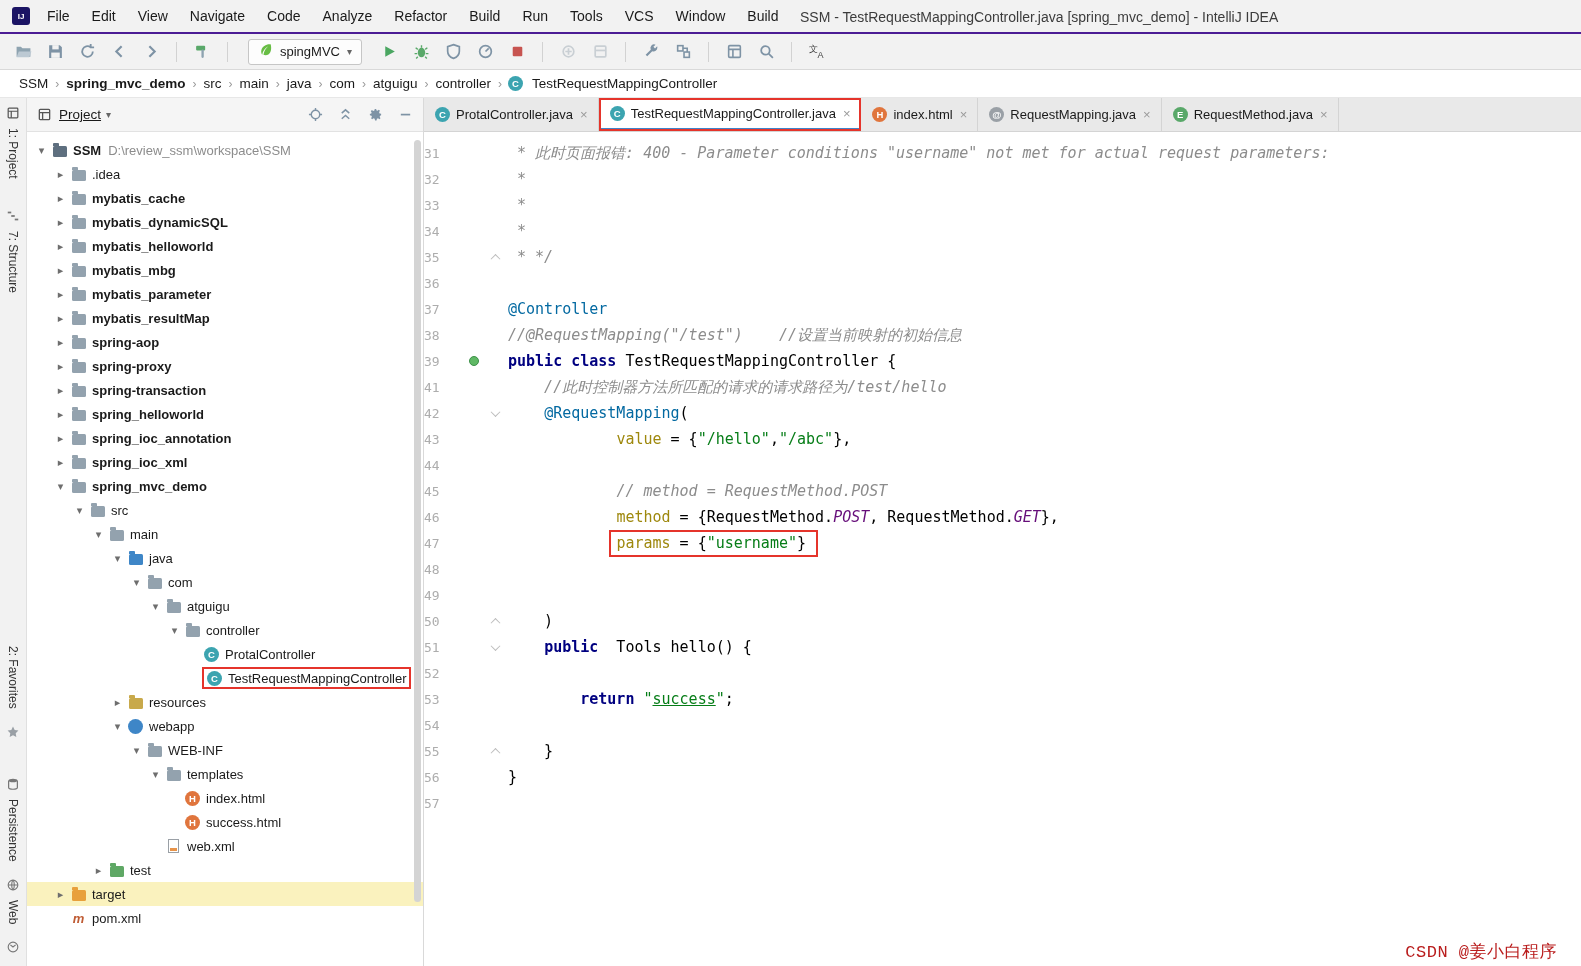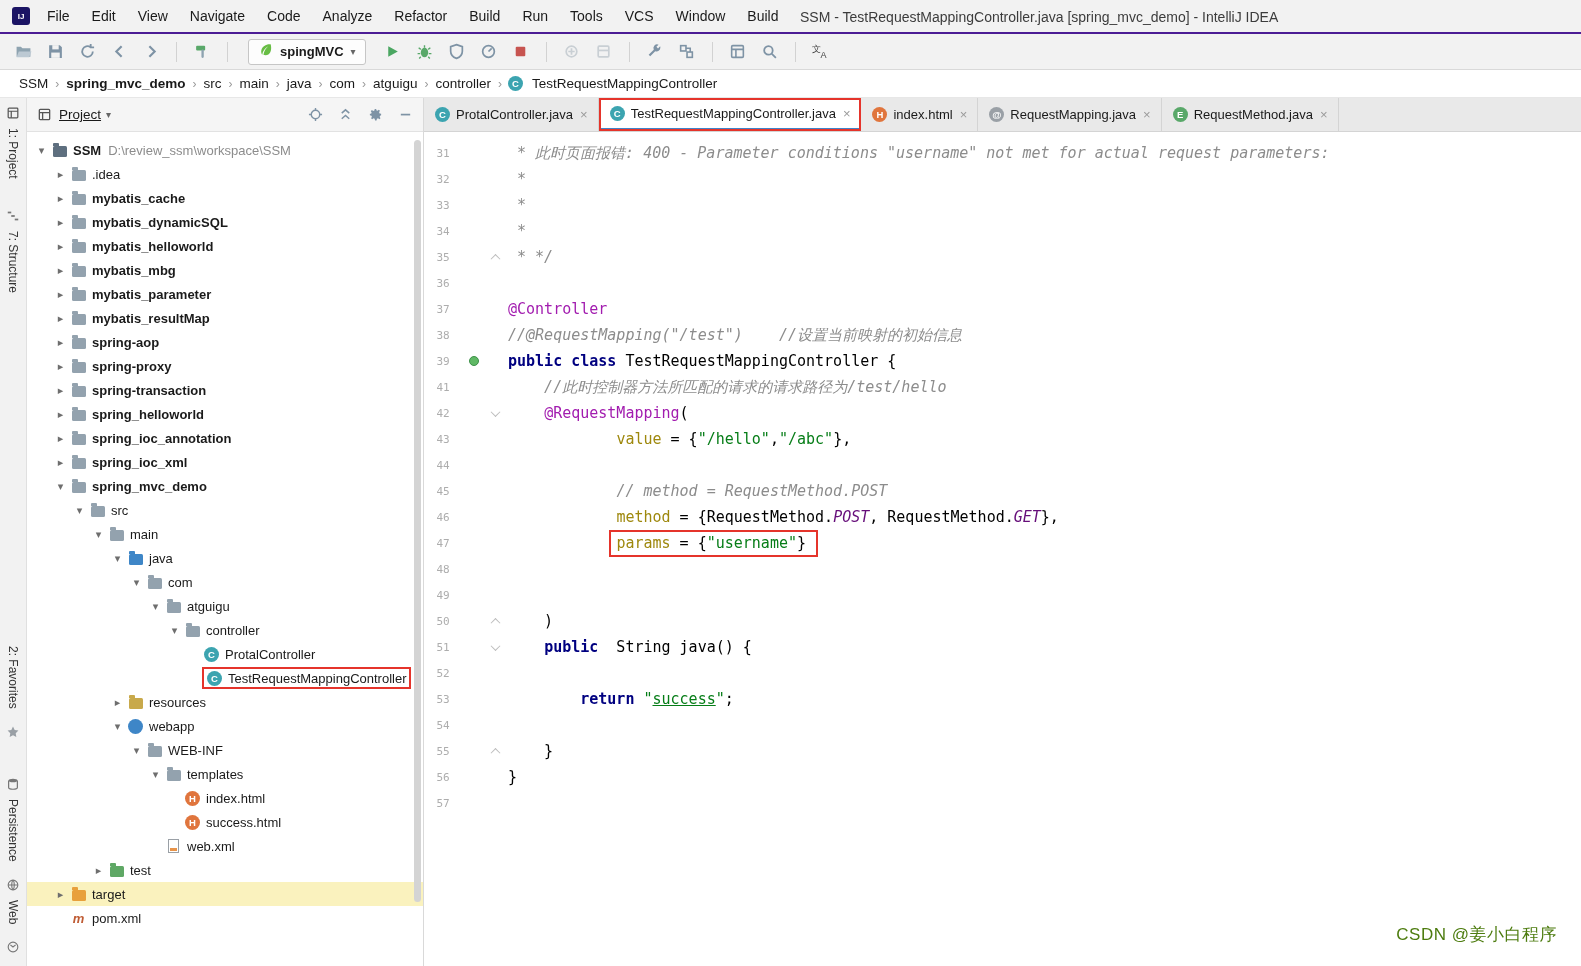--- a/index.html
+++ b/index.html
@@ -13,21 +13,21 @@
   .menu-item { padding:0 11px; font-size:14px; line-height:34px; color:#1a1a1a; cursor:default; }
   .window-title { position:absolute; left:800px; top:0; line-height:34px; font-size:14px; color:#3c3c3c; white-space:nowrap; }
 
   
   .toolbar { height:36px; background:#F2F2F2; display:flex; align-items:center; padding-left:12px; gap:10px; border-bottom:1px solid #D9D9D9; }
   .tb-icon { width:22px; height:22px; display:flex; align-items:center; justify-content:center; }
   .tb-icon svg { width:17px; height:17px; }
   .tb-divider { width:1px; height:20px; background:#D2D2D2; margin:0 4px; }
   .runconfig { height:26px; display:flex; align-items:center; gap:7px; background:#FDFDFD; border:1px solid #C6C6C6; border-radius:3px; padding:0 9px; margin:0 6px; }
   .runconfig svg { width:15px; height:15px; }
-  .runconfig .rc-label { font-size:13px; font-weight:bold; }
+  .runconfig .rc-label { font-size:13px; font-weight:normal; }
   .runconfig .rc-caret { font-size:10px; color:#666; }
 
   
   .breadcrumbs { height:28px; background:#FFFFFF; border-bottom:1px solid #E7E7E7; display:flex; align-items:center; padding-left:16px; font-size:13.5px; }
   .crumb { padding:0 3px; white-space:nowrap; }
   .crumb.bold { font-weight:bold; }
   .crumb-sep { color:#9a9a9a; padding:0 4px; font-size:12px; }
   .crumb-wrap { display:flex; align-items:center; }
 
   
@@ -77,41 +77,41 @@
   .tabbar { height:34px; flex:none; background:#E9E9E9; border-bottom:1px solid #D4D4D4; display:flex; align-items:stretch; }
   .tab { display:flex; align-items:center; padding:0 10px; border-right:1px solid #D4D4D4; font-size:13px; background:#E9E9E9; cursor:default; }
   .tab .ficon { width:17px; margin-right:5px; }
   .tab.active { background:#FFFFFF; border-bottom:3px solid #4083C9; }
   .tab.boxed { outline:2px solid #E5342B; outline-offset:-2px; }
   .tab-close { margin-left:7px; color:#9a9a9a; font-size:13px; }
 
   .code { flex:1; font-family:"DejaVu Sans Mono","Liberation Mono",monospace; font-size:15px; padding-top:8px; overflow:hidden; }
   .code-line { display:flex; align-items:center; height:26px; }
   .code-line.current { background:#FCF6D8; }
-  .line-num { width:38px; flex:none; text-align:center; color:#ADADAD; font-size:11px; }
+  .line-num { width:38px; flex:none; text-align:left; color:#ADADAD; font-size:13px; }
   .icon-col { width:24px; flex:none; display:flex; justify-content:center; align-items:center; }
   .fold-col { width:18px; flex:none; display:flex; justify-content:center; align-items:center; }
   .code-content { white-space:pre; padding-left:4px; min-width:0; }
   .bean { width:10px; height:10px; border-radius:50%; background:#5FB865; border:1.5px solid #3E9149; display:block; }
   .chev { width:7px; height:7px; border-right:1.6px solid #BDBDBD; border-bottom:1.6px solid #BDBDBD; display:block; }
   .chev.down { transform:rotate(45deg) translate(-1px,-1px); }
   .chev.up { transform:rotate(-135deg) translate(-1px,-1px); }
   .caret-bar { display:inline-block; width:2px; height:19px; background:#111; vertical-align:middle; margin-left:2px; }
 
   .tok-plain    { color:#000; }
   .tok-comment  { color:#8C8C8C; font-style:italic; }
   .tok-keyword  { color:#000080; font-weight:bold; }
-  .tok-annotation { color:#a21caf; }
+  .tok-annotation { color:#0369a1; }
   .tok-attr     { color:#9E880D; }
   .tok-string   { color:#067D17; }
   .tok-string_u { color:#067D17; text-decoration:underline; }
   .tok-static   { color:#660E7A; font-style:italic; }
   .red-box { display:inline-block; border:2px solid #E5342B; padding:2px 10px 3px 5px; margin-left:-7px; }
 
-  .watermark { position:absolute; right:24px; bottom:20px; font-size:17px; color:#4d7c0f; letter-spacing:.5px; }
+  .watermark { position:absolute; right:24px; bottom:3px; font-size:17px; color:#b91c1c; letter-spacing:.5px;font-family:Liberation Mono, monospace; }
 </style>
 </head>
 <body>
 
 <div class="app" data-name="intellij-window">
 
   <div class="titlebar" data-name="title-bar">
     <span class="logo" data-name="intellij-logo-icon">IJ</span>
     <div class="menubar" data-name="menu-bar">
         <span class="menu-item" data-name="menu-item-file">File</span>
@@ -777,21 +777,21 @@
               <i class="chev up"></i>
             </span>
             <span class="code-content" data-name="code-text"><span class="tok-plain" data-name="code-token">    )</span></span>
           </div>
           <div class="code-line" data-name="code-line-51">
             <span class="line-num" data-name="line-number">51</span>
             <span class="icon-col" data-name="gutter-icon-column"></span>
             <span class="fold-col" data-name="fold-marker">
               <i class="chev down"></i>
             </span>
-            <span class="code-content" data-name="code-text"><span class="tok-plain" data-name="code-token">    </span><span class="tok-keyword" data-name="code-token">public</span><span class="tok-plain" data-name="code-token">  String java() {</span></span>
+            <span class="code-content" data-name="code-text"><span class="tok-plain" data-name="code-token">    </span><span class="tok-keyword" data-name="code-token">public</span><span class="tok-plain" data-name="code-token">  Tools hello() {</span></span>
           </div>
           <div class="code-line" data-name="code-line-52">
             <span class="line-num" data-name="line-number">52</span>
             <span class="icon-col" data-name="gutter-icon-column"></span>
             <span class="fold-col" data-name="fold-marker"></span>
             <span class="code-content" data-name="code-text"></span>
           </div>
           <div class="code-line" data-name="code-line-53">
             <span class="line-num" data-name="line-number">53</span>
             <span class="icon-col" data-name="gutter-icon-column"></span>

